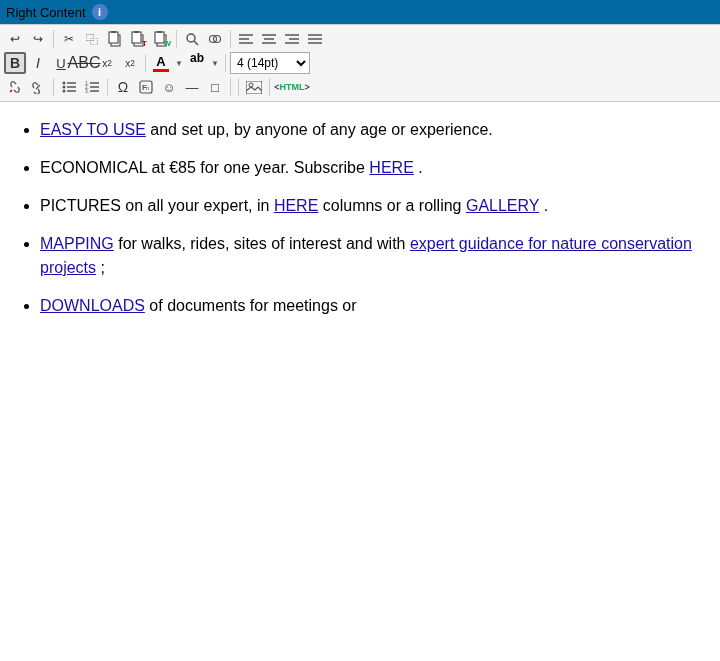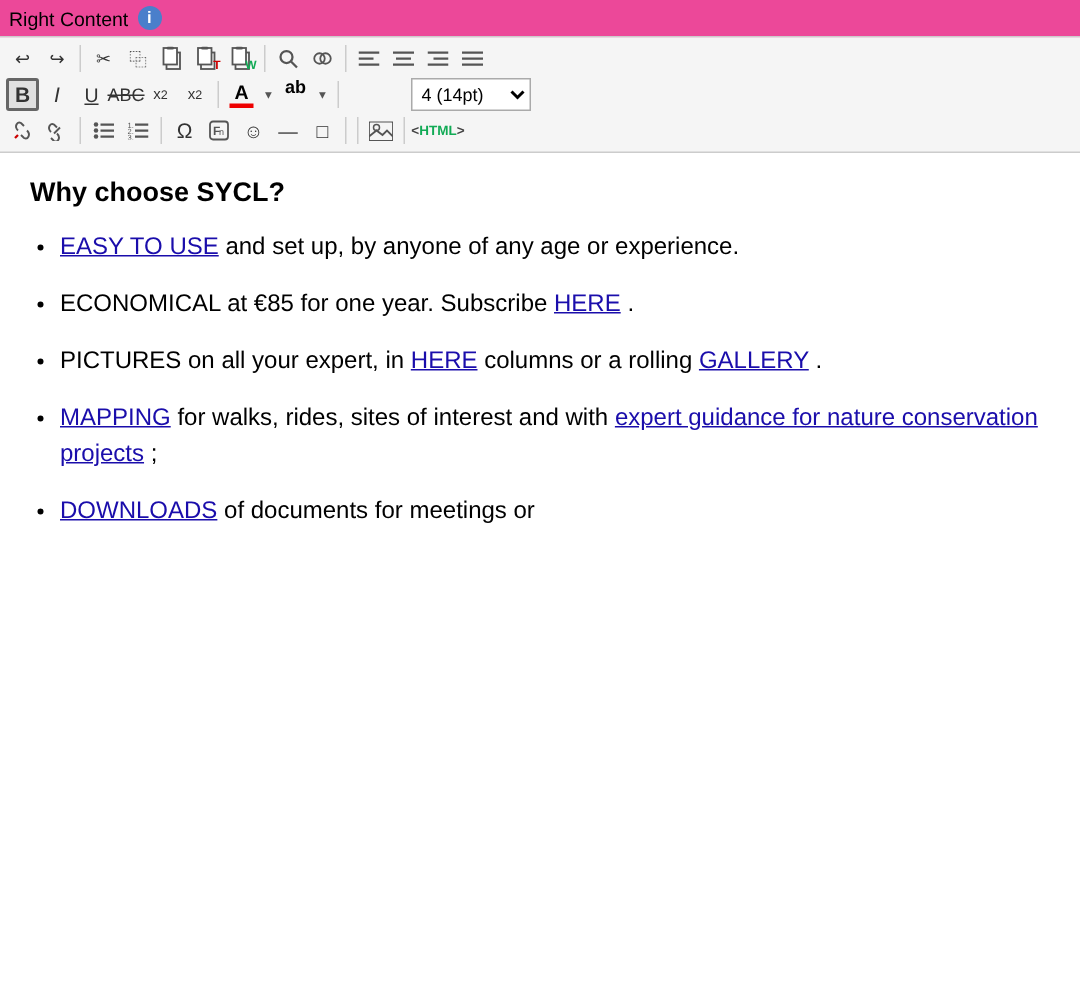--- a/index.html
+++ b/index.html
@@ -10,21 +10,21 @@
       background: #fff;
       color: #000;
       width: 720px;
     }
 
     
     .title-bar {
       display: flex;
       align-items: center;
       padding: 4px 6px;
-      background: #ec4899;
+      background: #0369a1;
       border-bottom: 1px solid #ccc;
       gap: 6px;
     }
 
     .title-bar-text {
       font-size: 13px;
       font-weight: normal;
       color: #000;
     }
 
@@ -92,21 +92,20 @@
 
     
     .font-size-select {
       height: 22px;
       font-size: 12px;
       border: 1px solid #aaa;
       background: white;
       padding: 0 2px;
       min-width: 80px;
       cursor: pointer;
-      margin-left: 44px;
     }
 
     
     .color-underline {
       position: relative;
       display: inline-flex;
       flex-direction: column;
       align-items: center;
       justify-content: center;
       width: 22px;
@@ -285,21 +284,21 @@
           <line x1="0" y1="6" x2="14" y2="6" stroke="#555" stroke-width="1.5"></line>
           <line x1="0" y1="10" x2="14" y2="10" stroke="#555" stroke-width="1.5"></line>
         </svg>
     </button>
   </div>
 
   <div class="toolbar-row">
     <button class="tb-btn tb-btn-bold" title="Bold">B</button>
     <button class="tb-btn" title="Italic" style="font-style:italic;font-size:14px;">I</button>
     <button class="tb-btn" title="Underline" style="text-decoration:underline;font-size:13px;">U</button>
-    <button class="tb-btn" title="Strikethrough" style="text-decoration:line-through;font-size:12px;">ABC</button>
+    <button class="tb-btn" title="Strikethrough" style="text-decoration:line-through;font-size:16px;">ABC</button>
     <button class="tb-btn" title="Subscript" style="font-size:10px;">x<sub>2</sub></button>
     <button class="tb-btn" title="Superscript" style="font-size:10px;">x<sup>2</sup></button>
 
     <span class="tb-separator"></span>
 
     <div class="color-underline" title="Text Color">
       <span class="letter">A</span>
       <span class="underbar"></span>
     </div>
     <span class="dropdown-arrow">▾</span>
@@ -389,21 +388,20 @@
 
     <span class="tb-separator"></span>
 
     <button class="tb-btn" title="View HTML Source" style="font-size:9px; font-weight:bold; color:#444; width:36px;">
       &lt;<span style="color:#1a5;font-weight:bold;">HTML</span>&gt;
     </button>
   </div>
 </div>
 
 <div class="editor-content" contenteditable="false" style="">
-  <div class="editor-heading">Why choose SYCL?</div>
 
   <ul class="editor-list">
     <li>
       <a href="#" class="link">EASY TO USE</a>
       <span> and set up, by anyone of any age or experience.</span>
     </li>
     <li>
       <span>ECONOMICAL at €85 for one year. Subscribe </span>
       <a href="#" class="link">HERE</a>
       <span>.</span>

